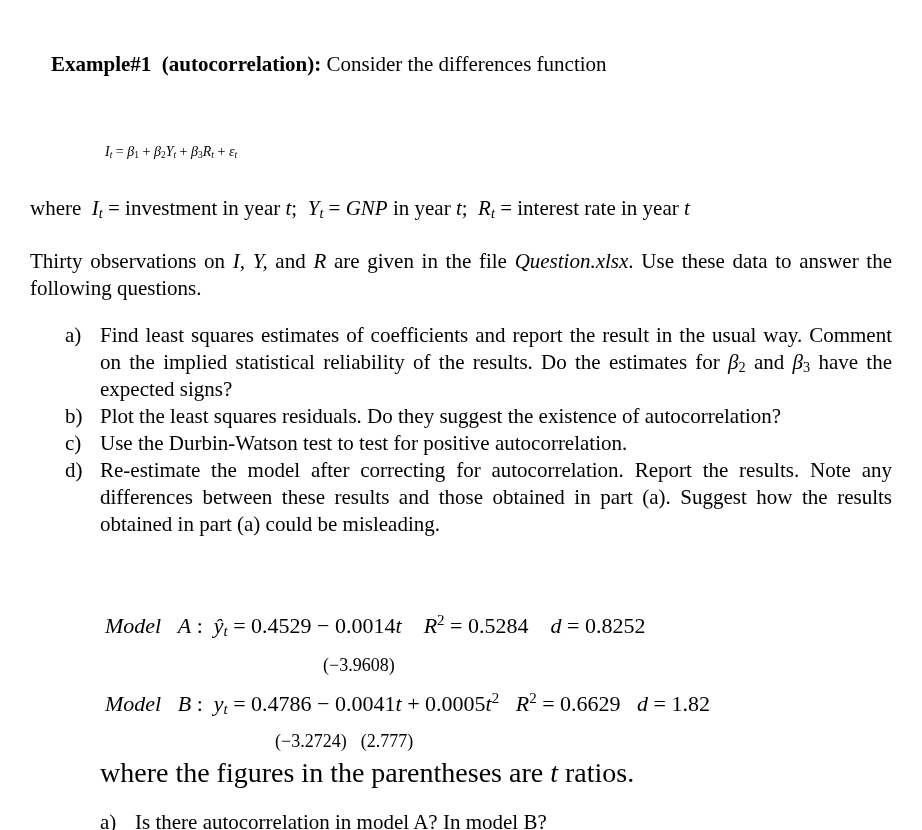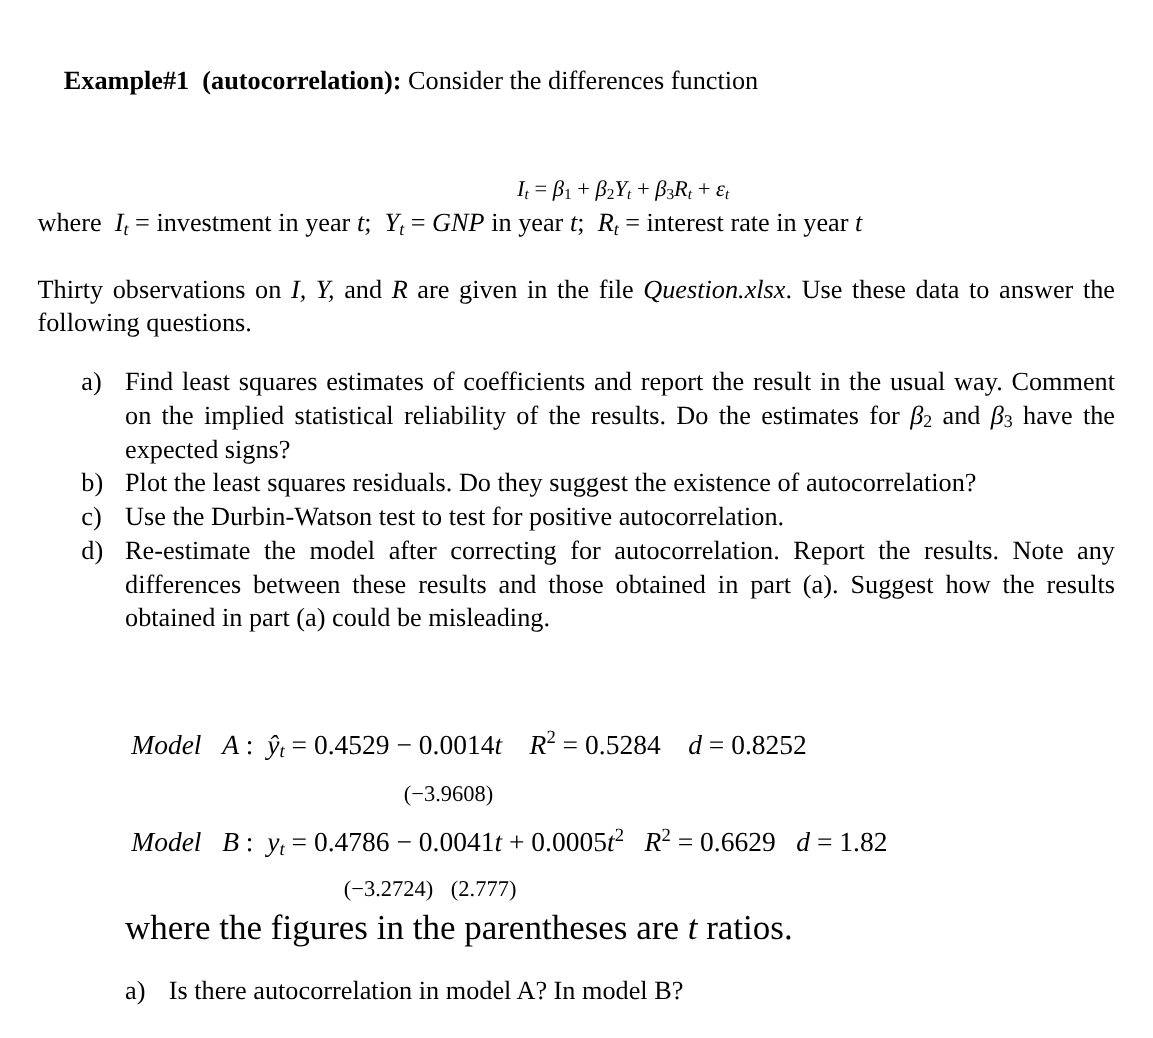--- a/index.html
+++ b/index.html
@@ -17,22 +17,22 @@
     line-height: 27px;
   }
   .page { padding: 24px 30px 0 30px; }
   .bold { font-weight: 700; }
   .it { font-style: italic; }
   .tokens, .pre { white-space: pre-wrap; }
   sub, sup { font-size: 68%; line-height: 0; }
   sub { vertical-align: -0.2em; }
   sup { vertical-align: 0.55em; }
 
-  .eq { margin: 33px 0 0 75px; font-size: 18px; text-align: center; }
-  .where { }
+  .eq { margin: 33px 0 0 75px; font-size: 14px; }
+  .where { margin-top: 30px; }
   .intro { margin-top: 26px; text-align: justify; }
 
   .qlist { margin-top: 20px; }
   .li { position: relative; padding-left: 70px; }
   .li .marker { position: absolute; left: 35px; top: 0; }
   .just { text-align: justify; }
 
   .models { margin-top: 74px; font-size: 22px; }
   .model-line { margin-left: 75px; line-height: 28px; }
   .model-b { margin-top: 11px; }

